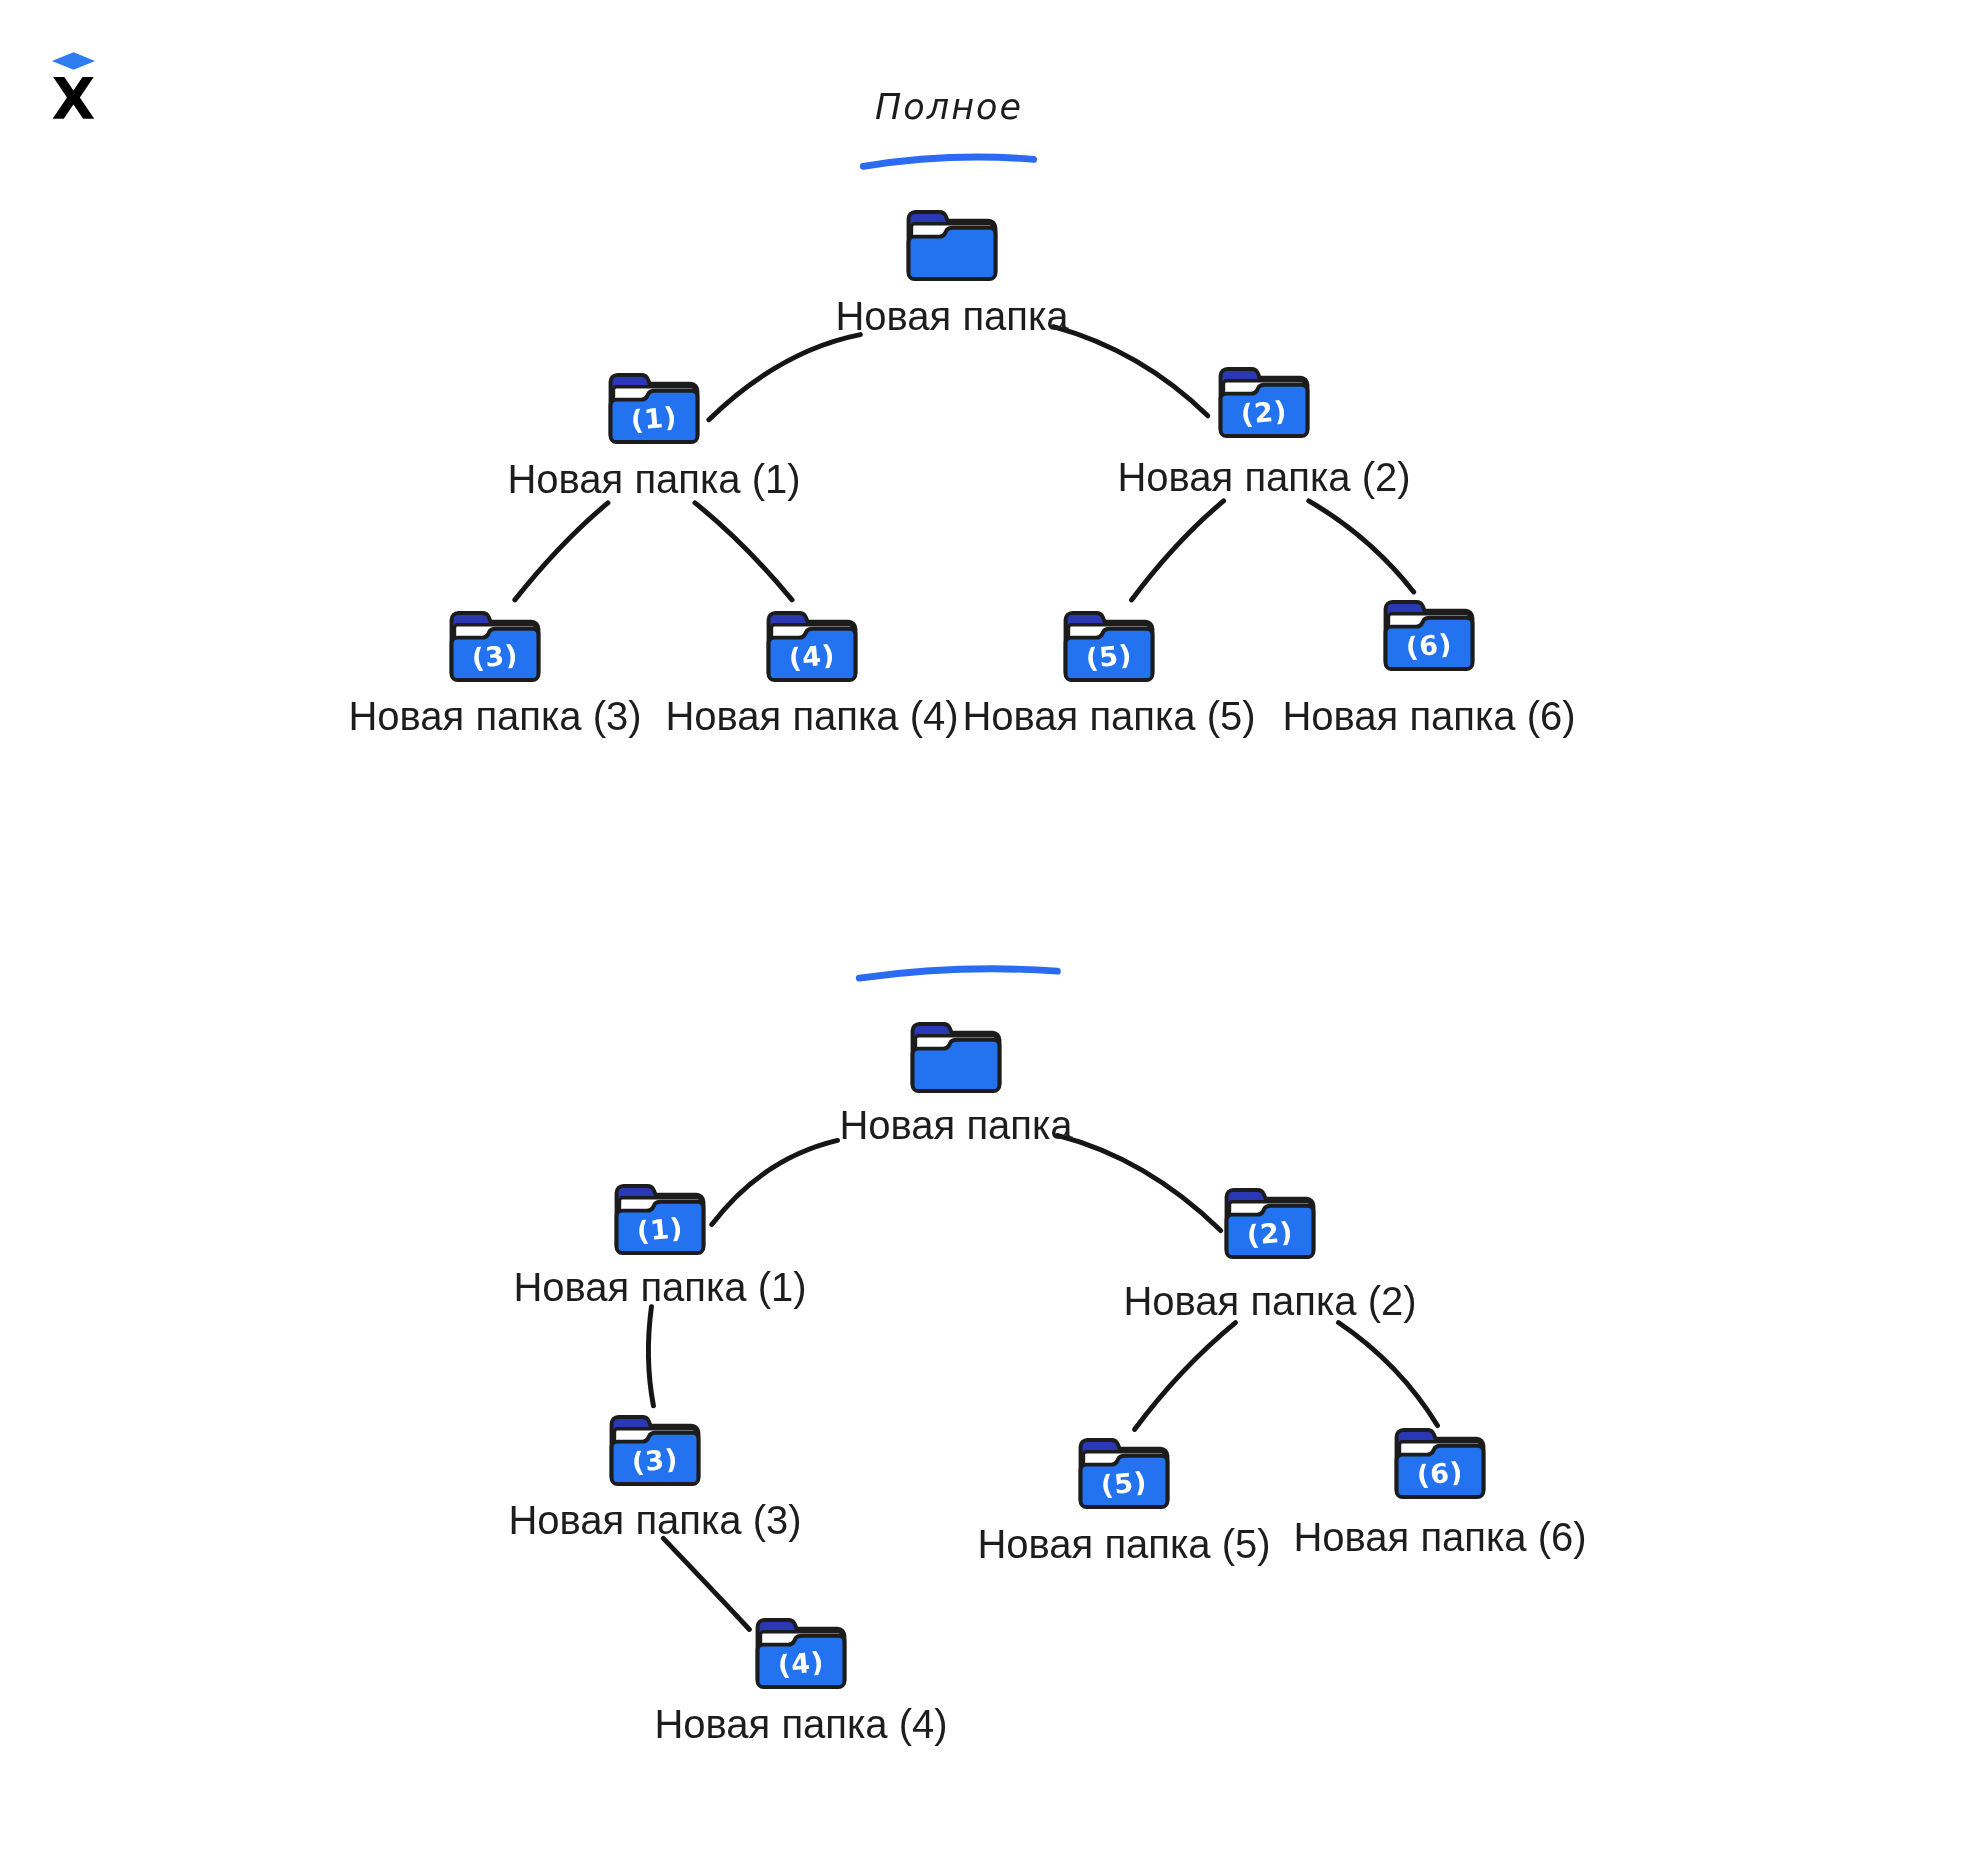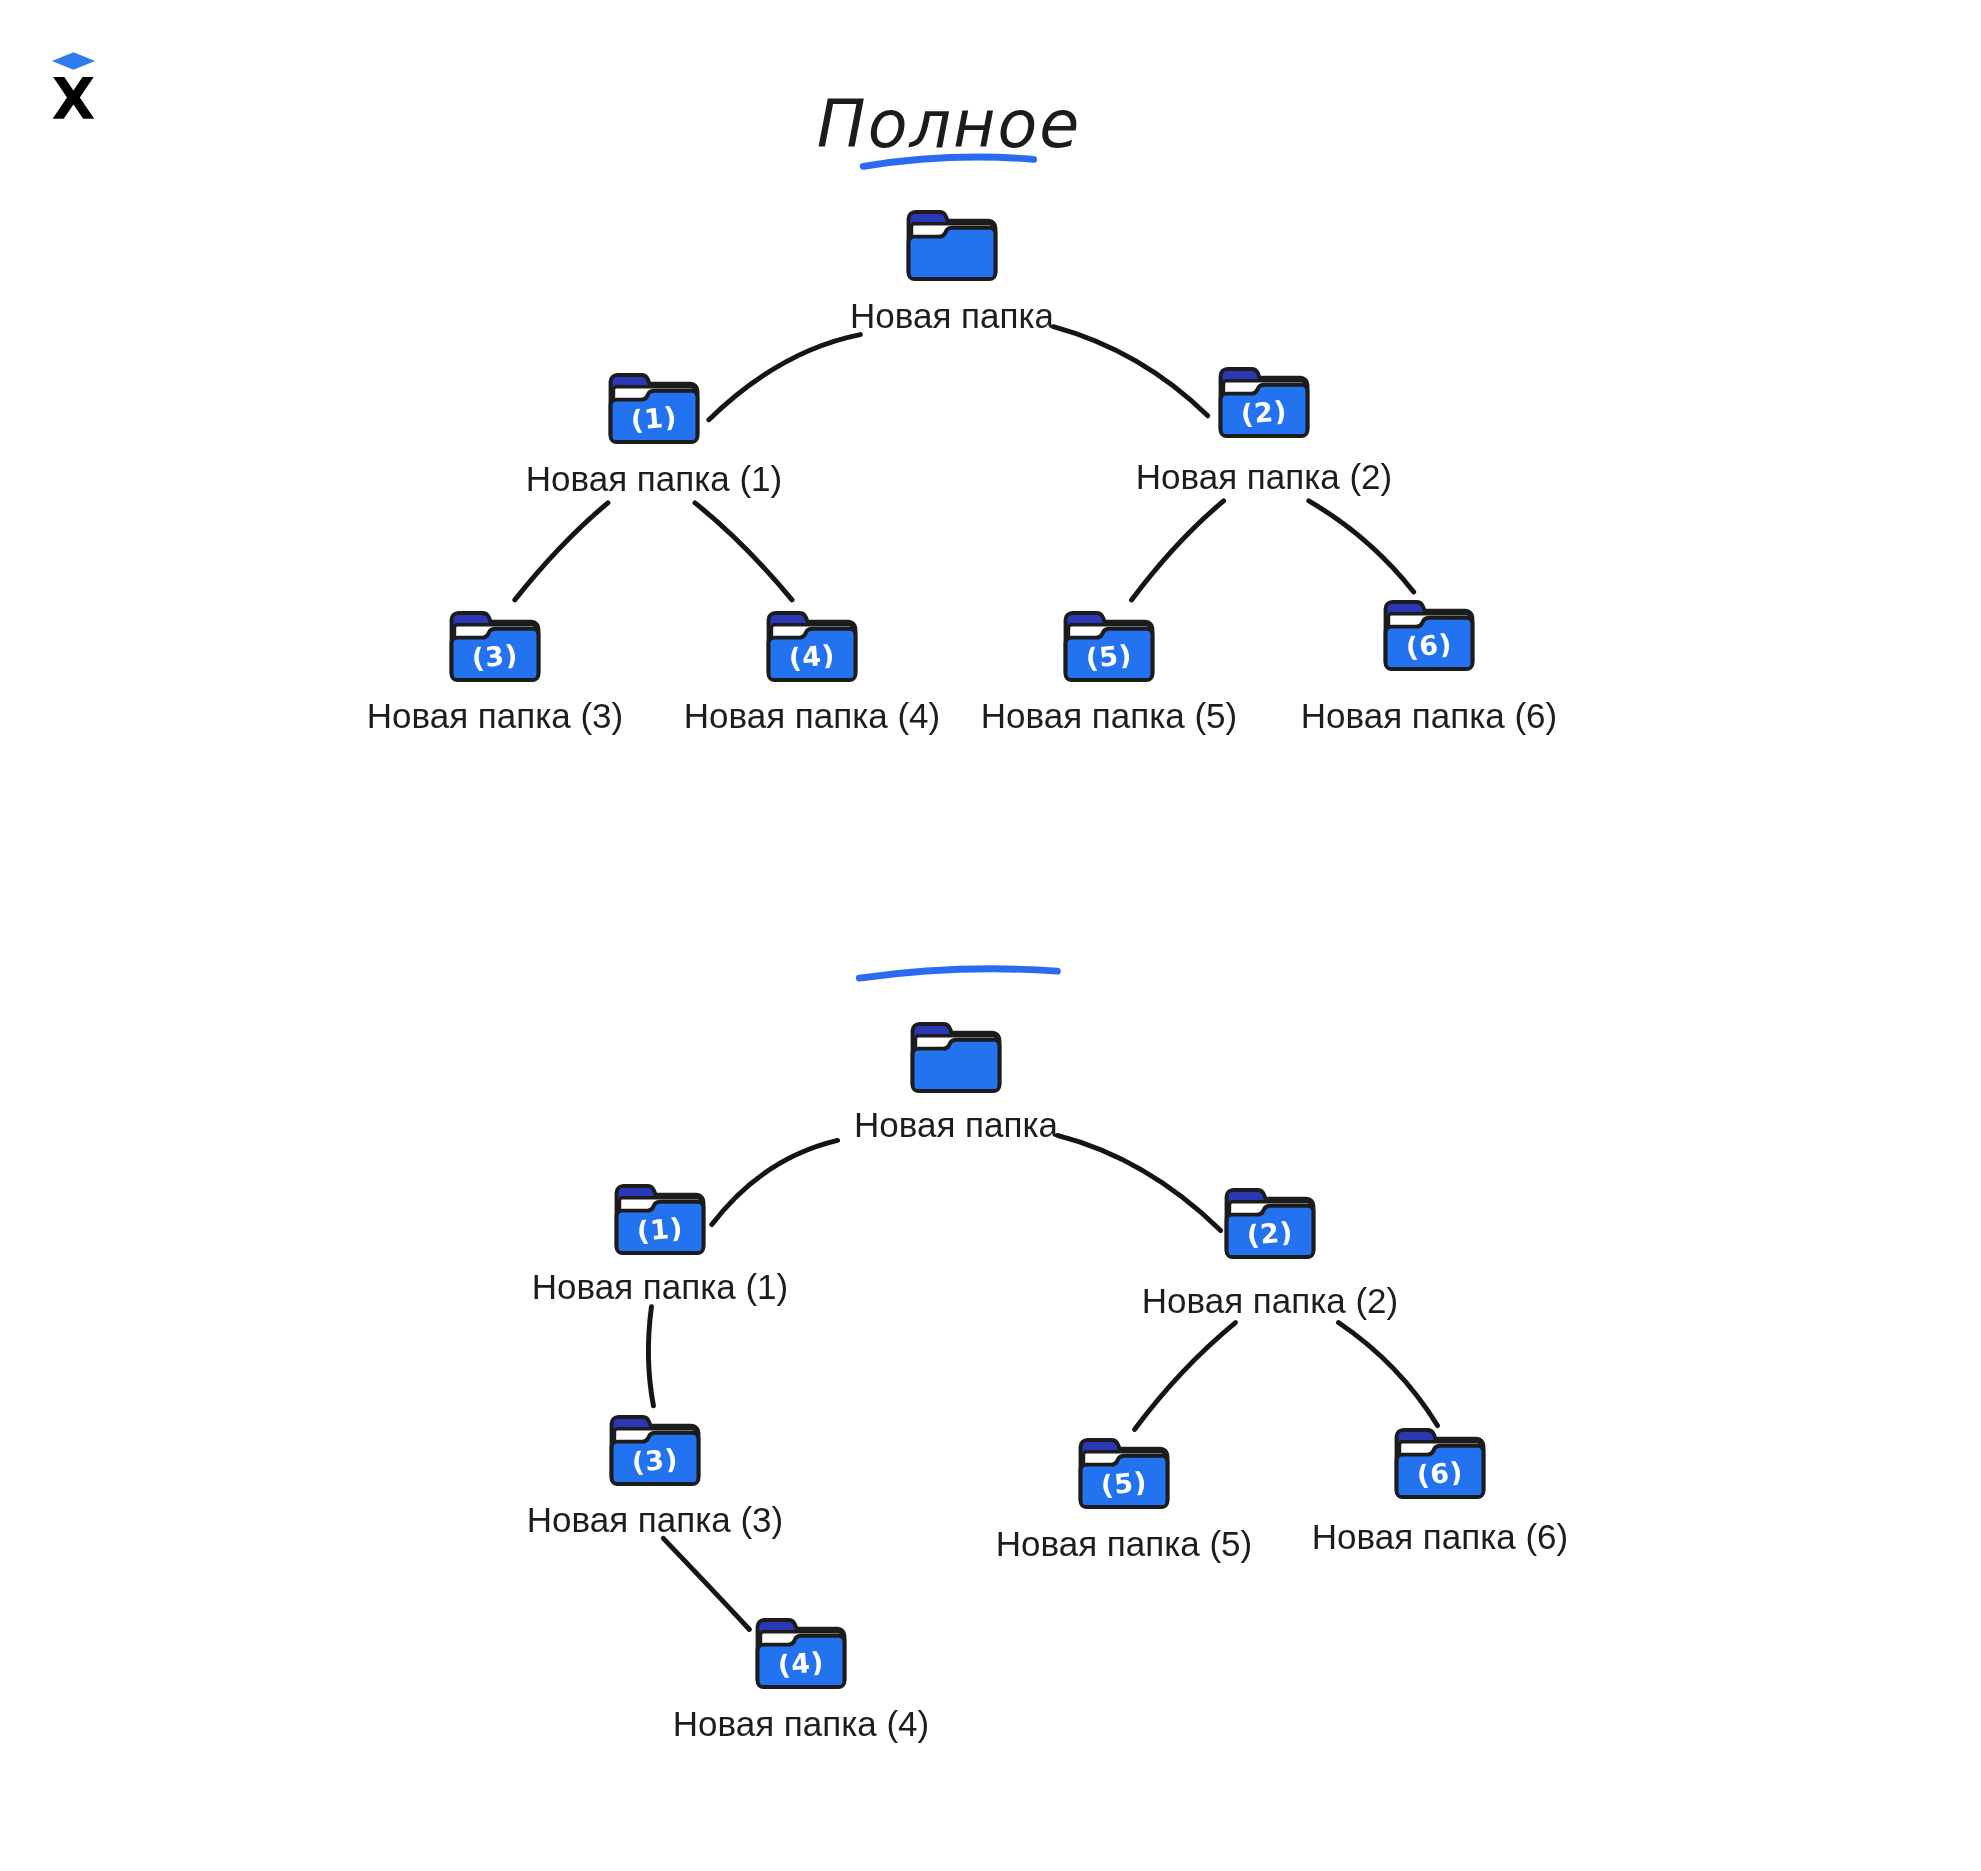--- a/index.html
+++ b/index.html
@@ -15,21 +15,21 @@
   .logo{position:absolute;left:46px;top:50px;width:55px;height:75px;}
   
   svg.layer{position:absolute;left:0;top:0;width:1981px;height:1871px;}
   .edge{fill:none;stroke:#151515;stroke-width:5;stroke-linecap:round;}
   .underline{fill:none;stroke:#2b6bf2;stroke-width:7;stroke-linecap:round;}
   
   .tree-title{
     position:absolute;transform:translateX(-50%);
     font-family:"DejaVu Sans", sans-serif;
     font-style:italic;font-weight:500;
-    font-size:65px;letter-spacing:2px;color:#1c1c1c;
+    font-size:35px;letter-spacing:2px;color:#1c1c1c;
     white-space:nowrap;
   }
   #title-0{left:949px;top:87px;}
   #title-1{left:958px;top:907px;}
   
   .node{position:absolute;width:95px;transform:translateX(-50%);}
   .icon-wrap{position:relative;width:95px;height:77px;}
   .icon-wrap svg{display:block;}
   .p-back{stroke:#1c1c1c;stroke-width:4;stroke-linejoin:round;}
   .p-paper{stroke:#1c1c1c;stroke-width:3.4;stroke-linejoin:round;}
@@ -38,21 +38,21 @@
     position:absolute;left:0;right:0;top:33px;height:34px;
     text-align:center;line-height:34px;
     font-family:"DejaVu Sans", sans-serif;
     font-size:27px;font-weight:600;color:#ffffff;
     transform:rotate(-5deg);letter-spacing:1px;
     pointer-events:none;
   }
   .badge:empty{display:none;}
   .label{
     position:absolute;left:50%;transform:translateX(-50%);
-    white-space:nowrap;font-size:35px;line-height:38px;color:#1d1d1f;
+    white-space:nowrap;font-size:40px;line-height:38px;color:#1d1d1f;
   }
 </style>
 </head>
 <body>
 
 <div class="canvas">
 
   <svg class="logo" viewBox="0 0 56 76">
     <polygon points="28,2 50,11 28,20 6,11" fill="#2e7cf0"></polygon>
     <text x="28" y="70" text-anchor="middle" font-family="DejaVu Sans, sans-serif" font-size="58" font-weight="bold" fill="#000000">X</text>

